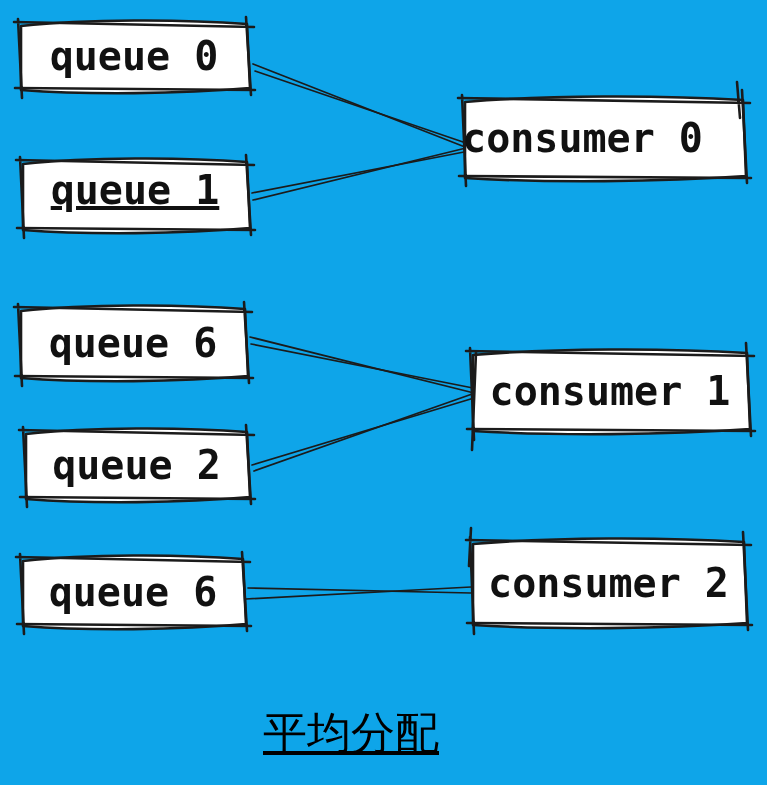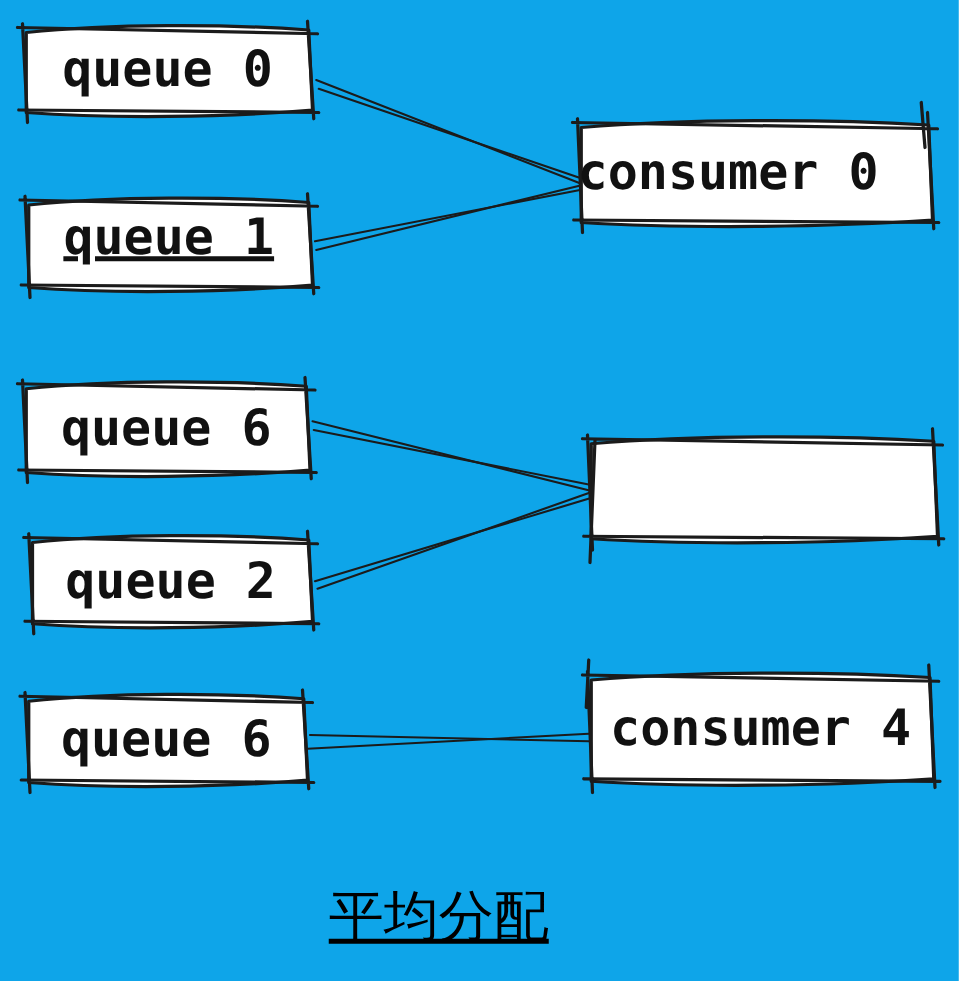--- a/index.html
+++ b/index.html
@@ -147,18 +147,19 @@
   <div class="node-label queue-label" style="left:20px; top:158px; width:230px; height:64px;text-decoration:underline;">queue 1</div>
 
   <div class="node-label queue-label" style="left:18px; top:305px; width:230px; height:75px;">queue 6</div>
 
   <div class="node-label queue-label" style="left:23px; top:428px; width:227px; height:73px;">queue 2</div>
 
   <div class="node-label queue-label" style="left:20px; top:555px; width:226px; height:73px;">queue 6</div>
 
   <div class="node-label consumer-label" style="left:462px; top:96px; width:241px; height:84px;">consumer 0</div>
 
+  <div class="node-label consumer-label" style="left:470px; top:349px; width:280px; height:84px;">consumer 1</div>
 
-  <div class="node-label consumer-label" style="left:470px; top:538px; width:277px; height:89px;">consumer 4</div>
+  <div class="node-label consumer-label" style="left:470px; top:538px; width:277px; height:89px;">consumer 2</div>
 
   <div class="caption">平均分配</div>
 
 </div>
 
 </body></html>

